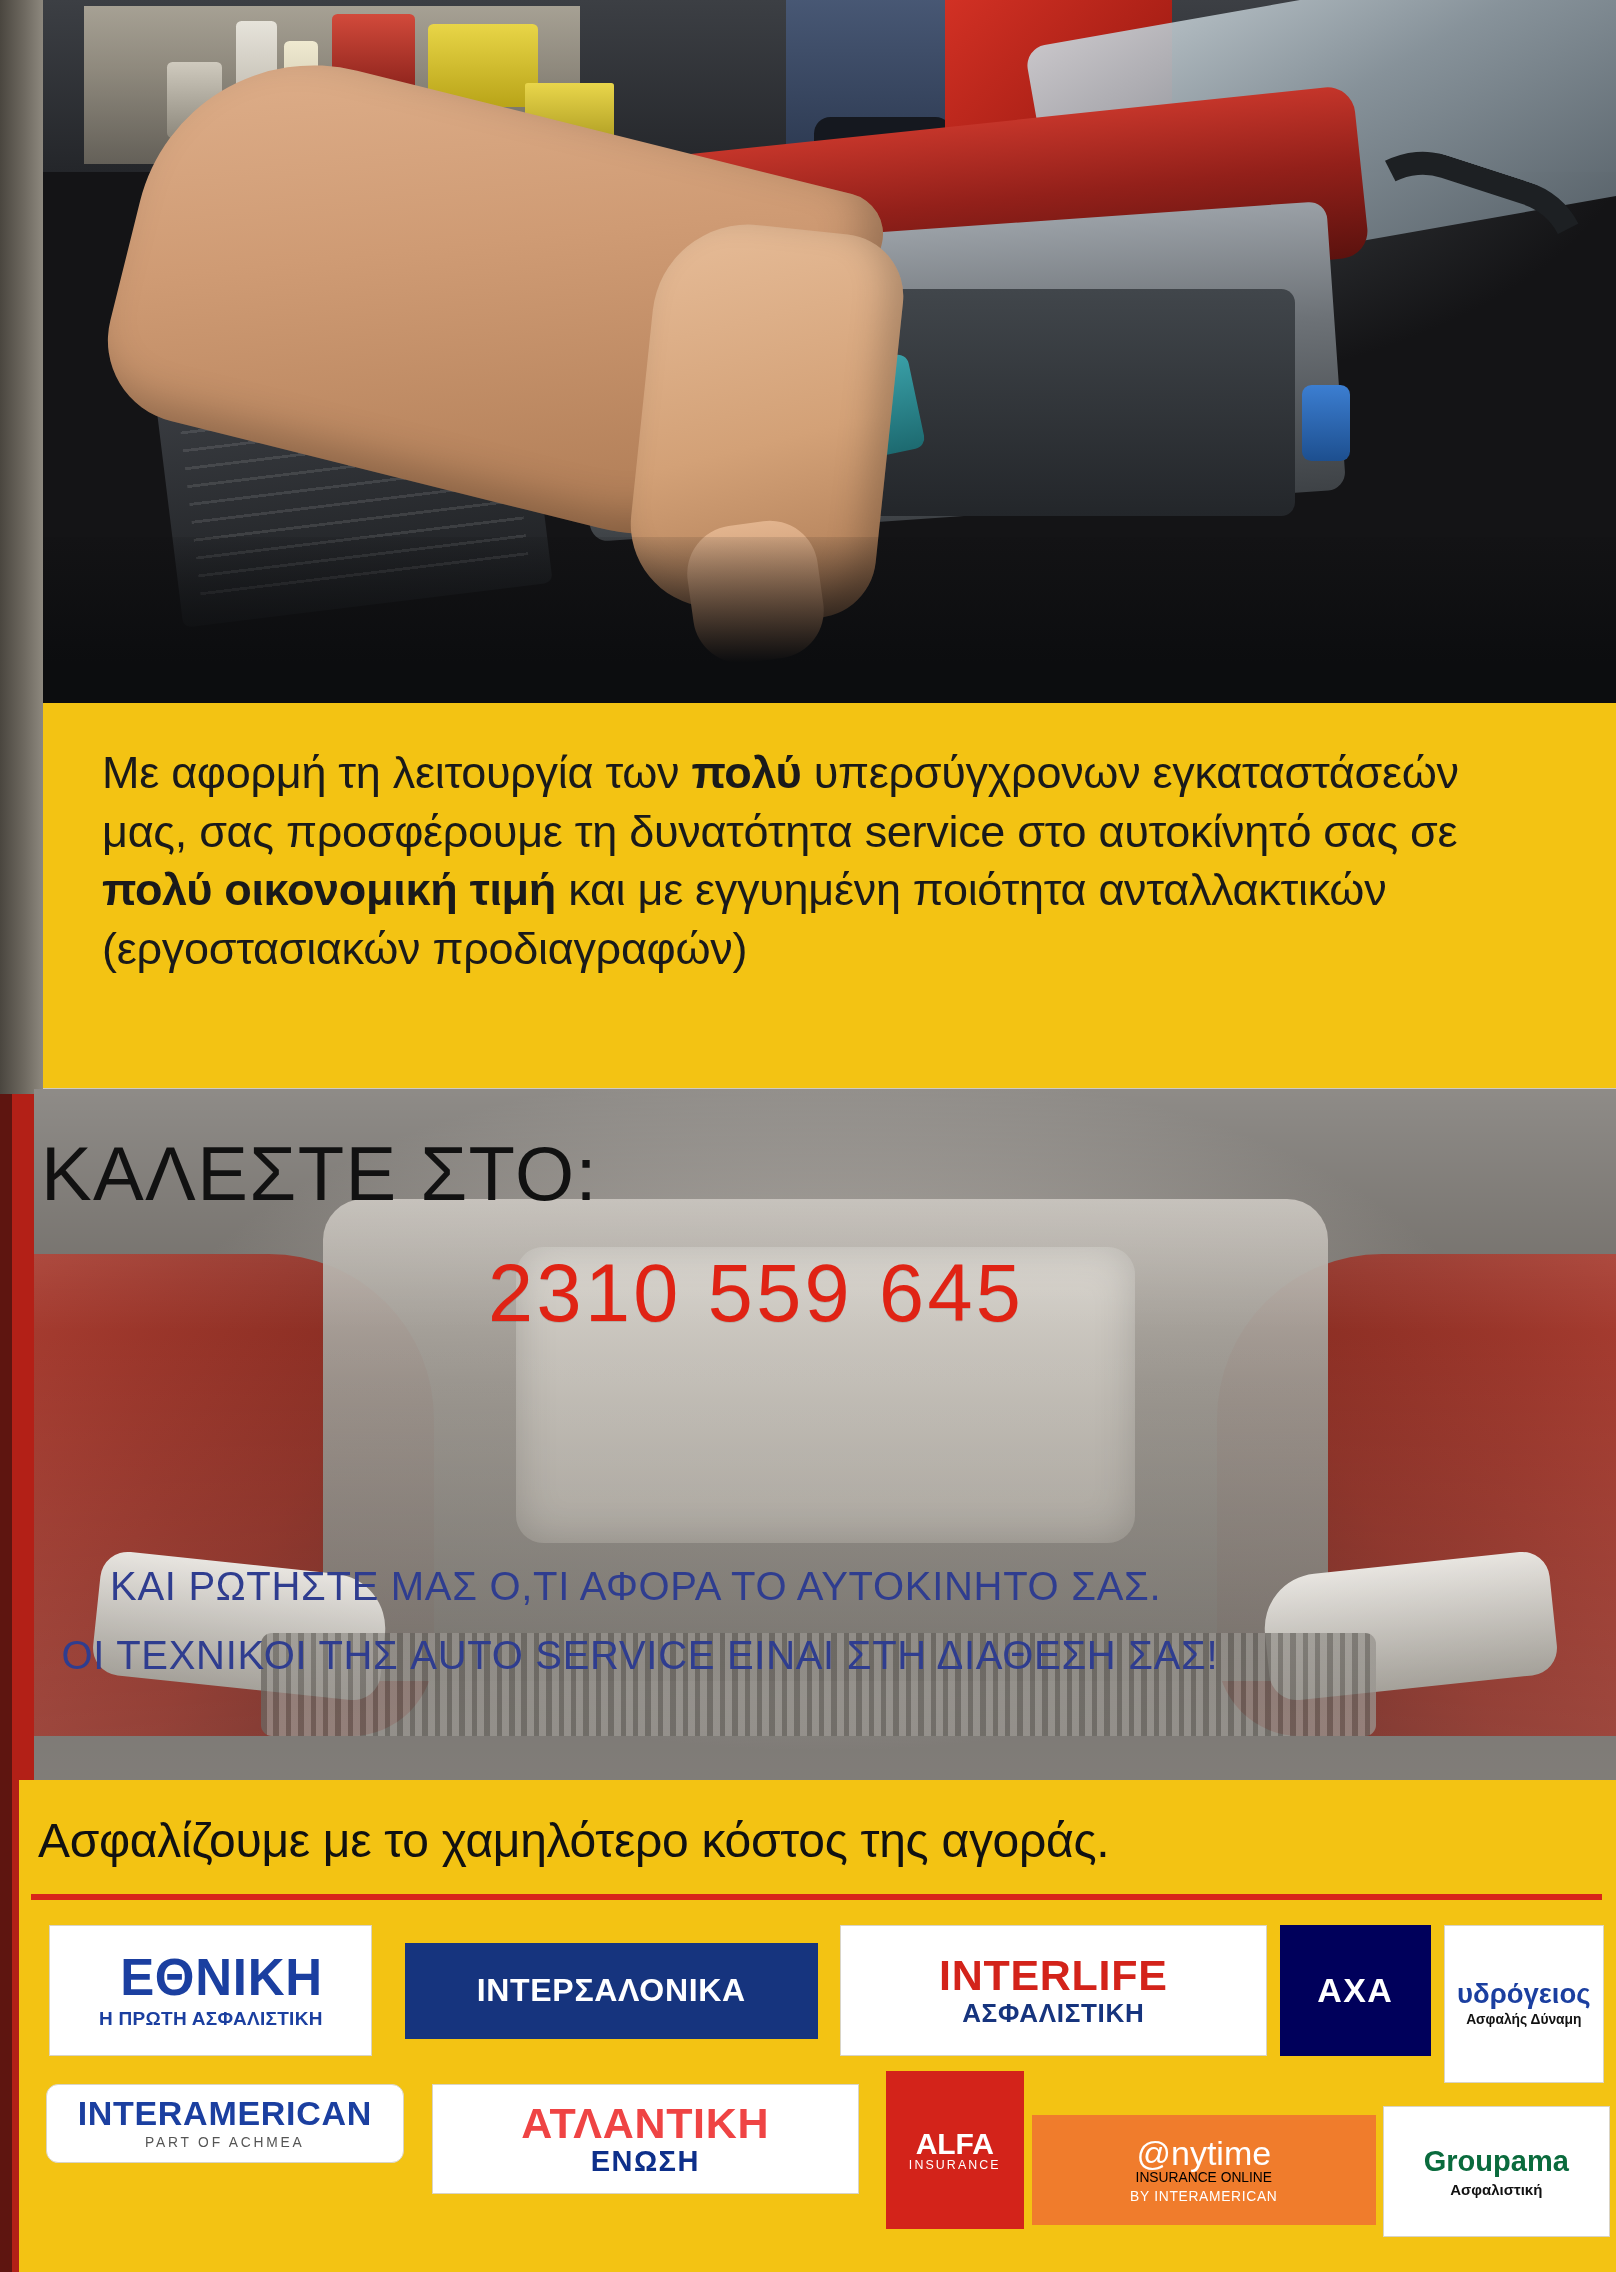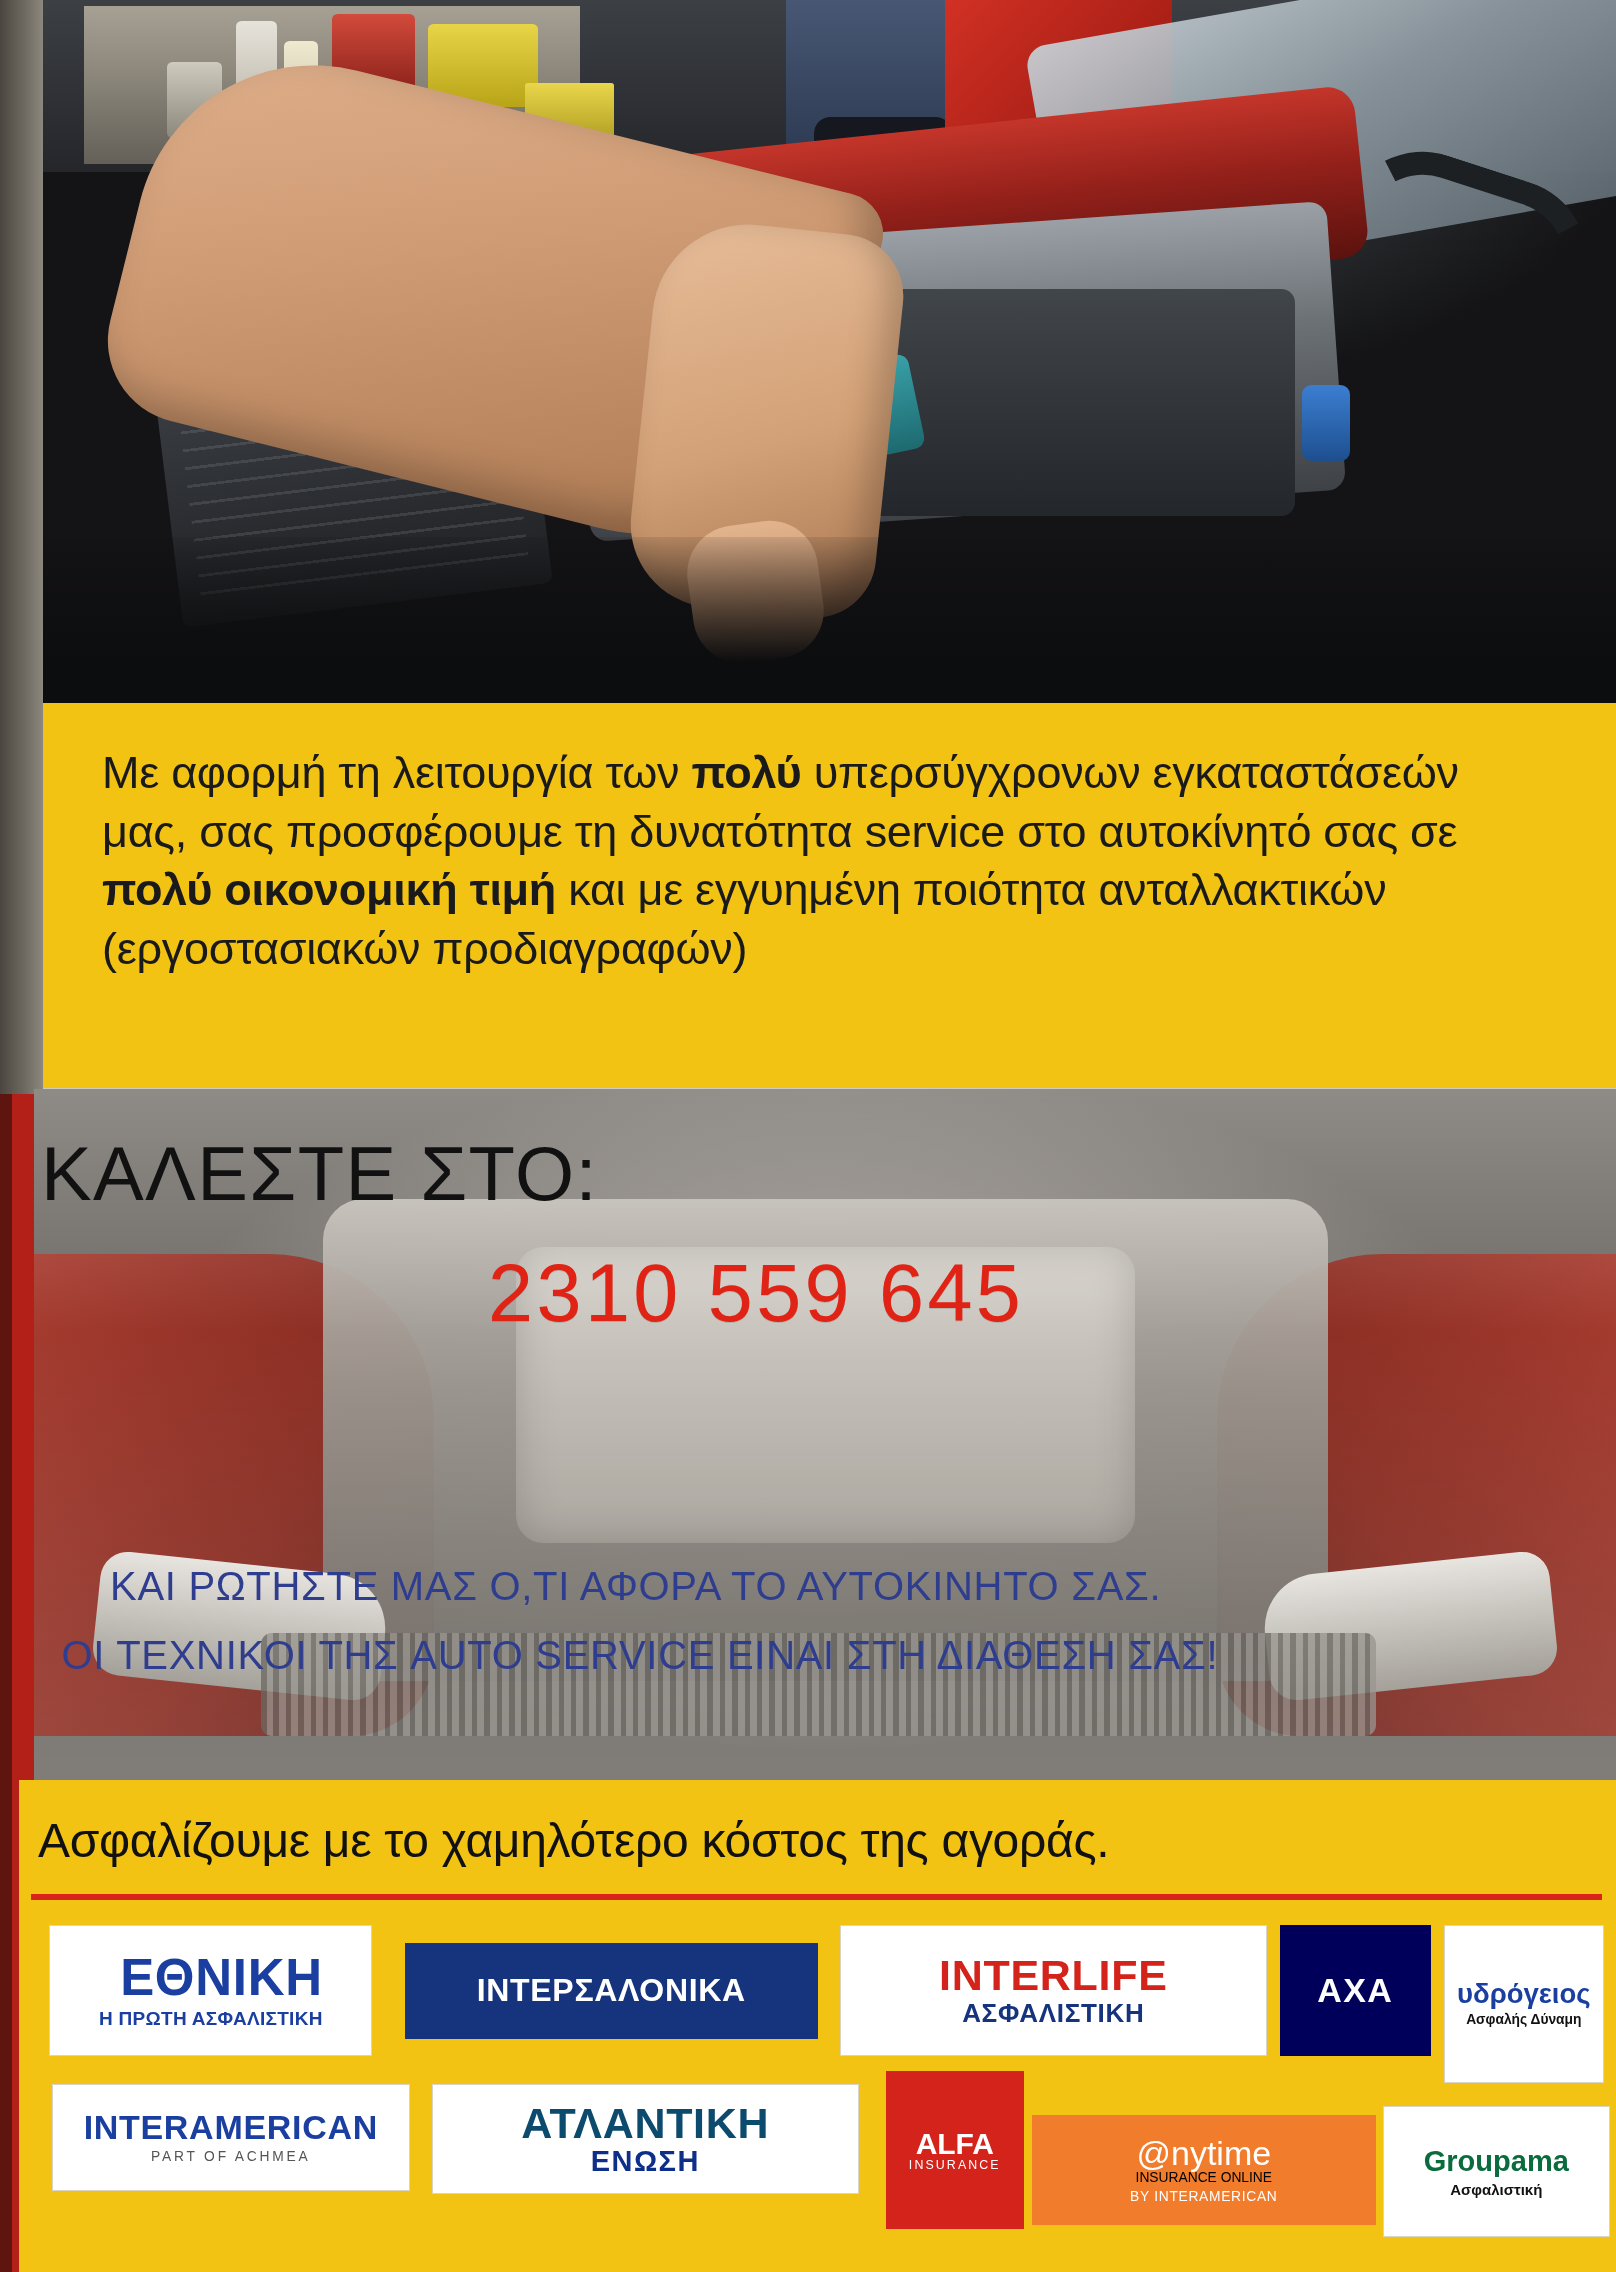--- a/index.html
+++ b/index.html
@@ -389,26 +389,26 @@
   .l-interlife .t2 { color:#16347e; font-size: 26px; font-weight: bold; letter-spacing: 0.7px; margin-top:1.4px;}
 
   .l-axa { left: 1247px; top: 9.6px; width: 151px; height: 131px; background:#00005b; border-color:#00005b;}
   .l-axa .t1 { color:#ffffff; font-size: 34px; font-weight: bold; letter-spacing: 1.4px;}
 
   .l-ydrogeios { left: 1411px; top: 9.6px; width: 160px; height: 158px; }
   .l-ydrogeios .t1 { color:#1b3fa0; font-size: 27.5px; font-weight: bold;}
   .l-ydrogeios .t2 { color:#111; font-size: 13.8px; font-weight: bold; margin-top: 4.1px;}
 
   
-  .l-interamerican { left: 19px;  top: 169px; width: 358px; height: 107px; }
+  .l-interamerican { left: 13px;  top: 169px; width: 358px; height: 79px; border-radius: 12px; }
   .l-interamerican .t1 { color:#1b3fa0; font-size: 34px; font-weight: bold; letter-spacing: 0.7px;}
   .l-interamerican .t2 { color:#555; font-size: 13.8px; letter-spacing: 2.8px; margin-top: 4.1px;}
 
   .l-atlantiki { left: 399px; top: 169px; width: 427px; height: 110px; }
-  .l-atlantiki .t1 { color:#0c4a6e; font-size: 43px; font-weight: bold; letter-spacing: 0.7px;}
+  .l-atlantiki .t1 { color:#ef4444; font-size: 43px; font-weight: bold; letter-spacing: 0.7px;}
   .l-atlantiki .t2 { color:#0d2f8a; font-size: 29px; font-weight: bold; letter-spacing: 1.4px;}
 
   .l-alfa { left: 853px; top: 156px; width: 138px; height: 158px; background:#d3231a; border-color:#d3231a;}
   .l-alfa .t1 { color:#ffffff; font-size: 30px; font-weight: bold; }
   .l-alfa .t2 { color:#ffffff; font-size: 12.4px; letter-spacing: 2.1px; }
 
   .l-anytime { left: 999px; top: 200px; width: 344px; height: 110px; background:#f07c2c; border-color:#f07c2c;}
   .l-anytime .t1 { color:#ffffff; font-size: 34px; }
   .l-anytime .t2 { color:#ffffff; font-size: 13.8px; letter-spacing: 0.7px; margin-top: 4.1px;}
 

